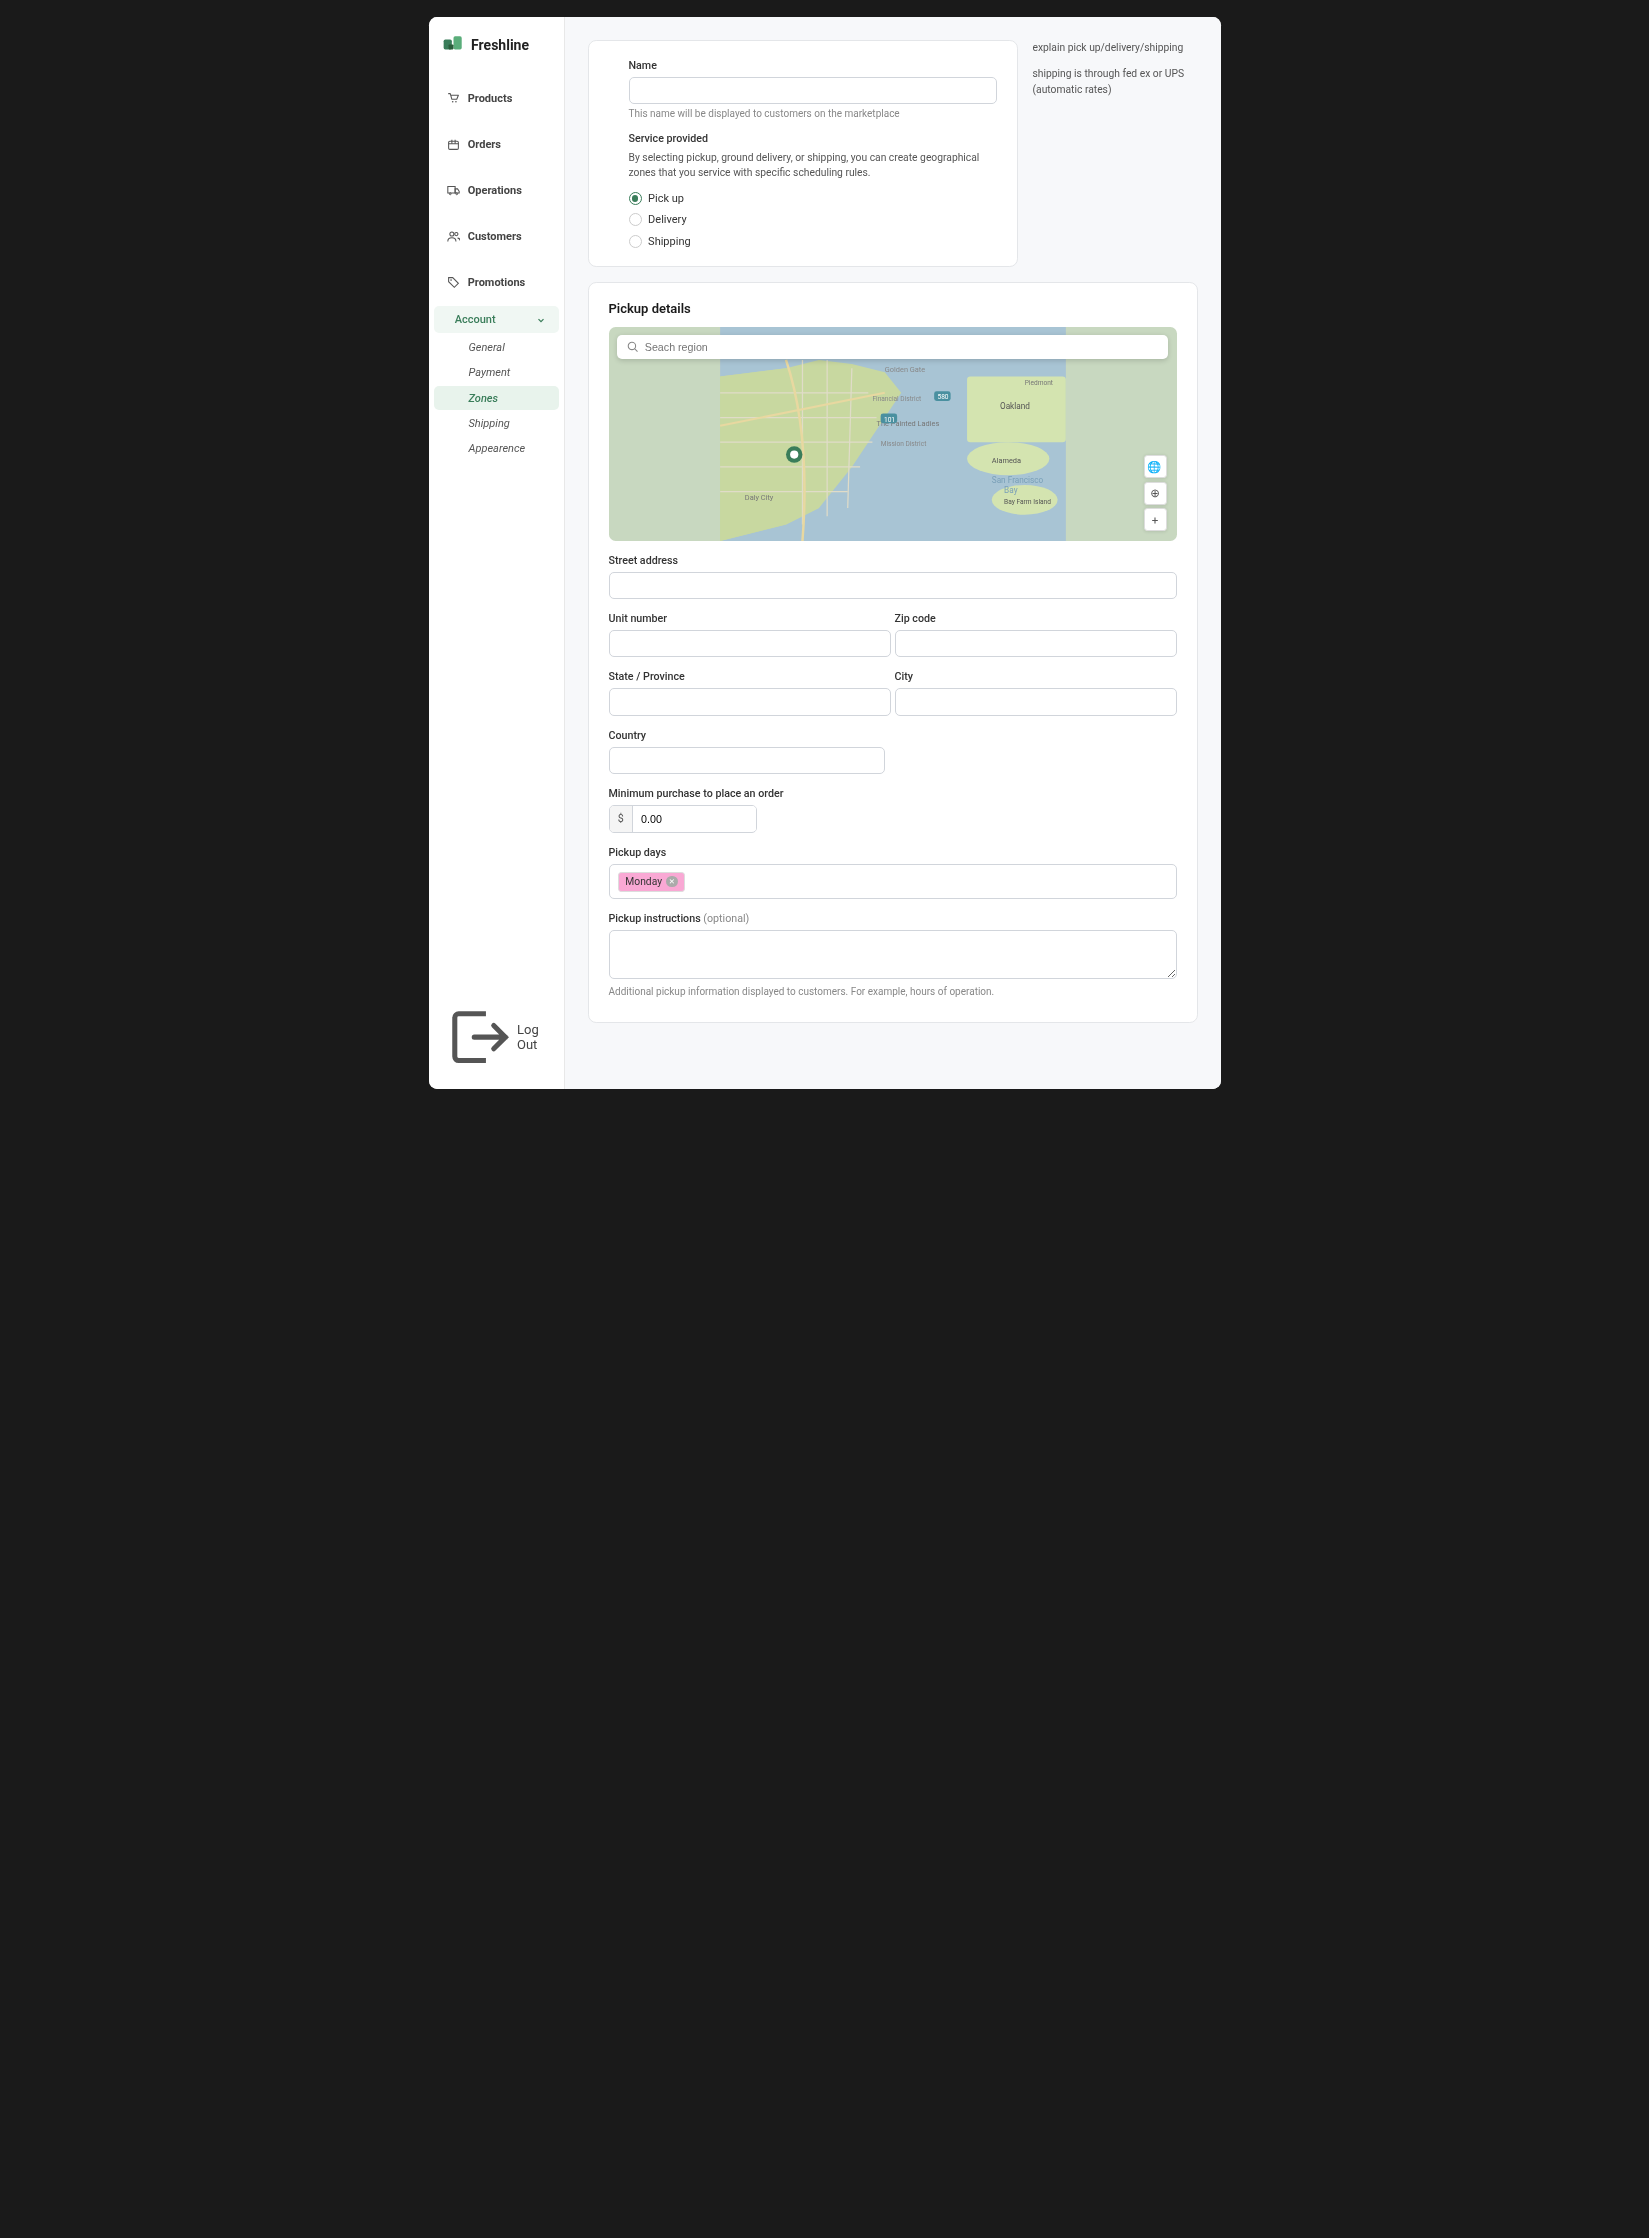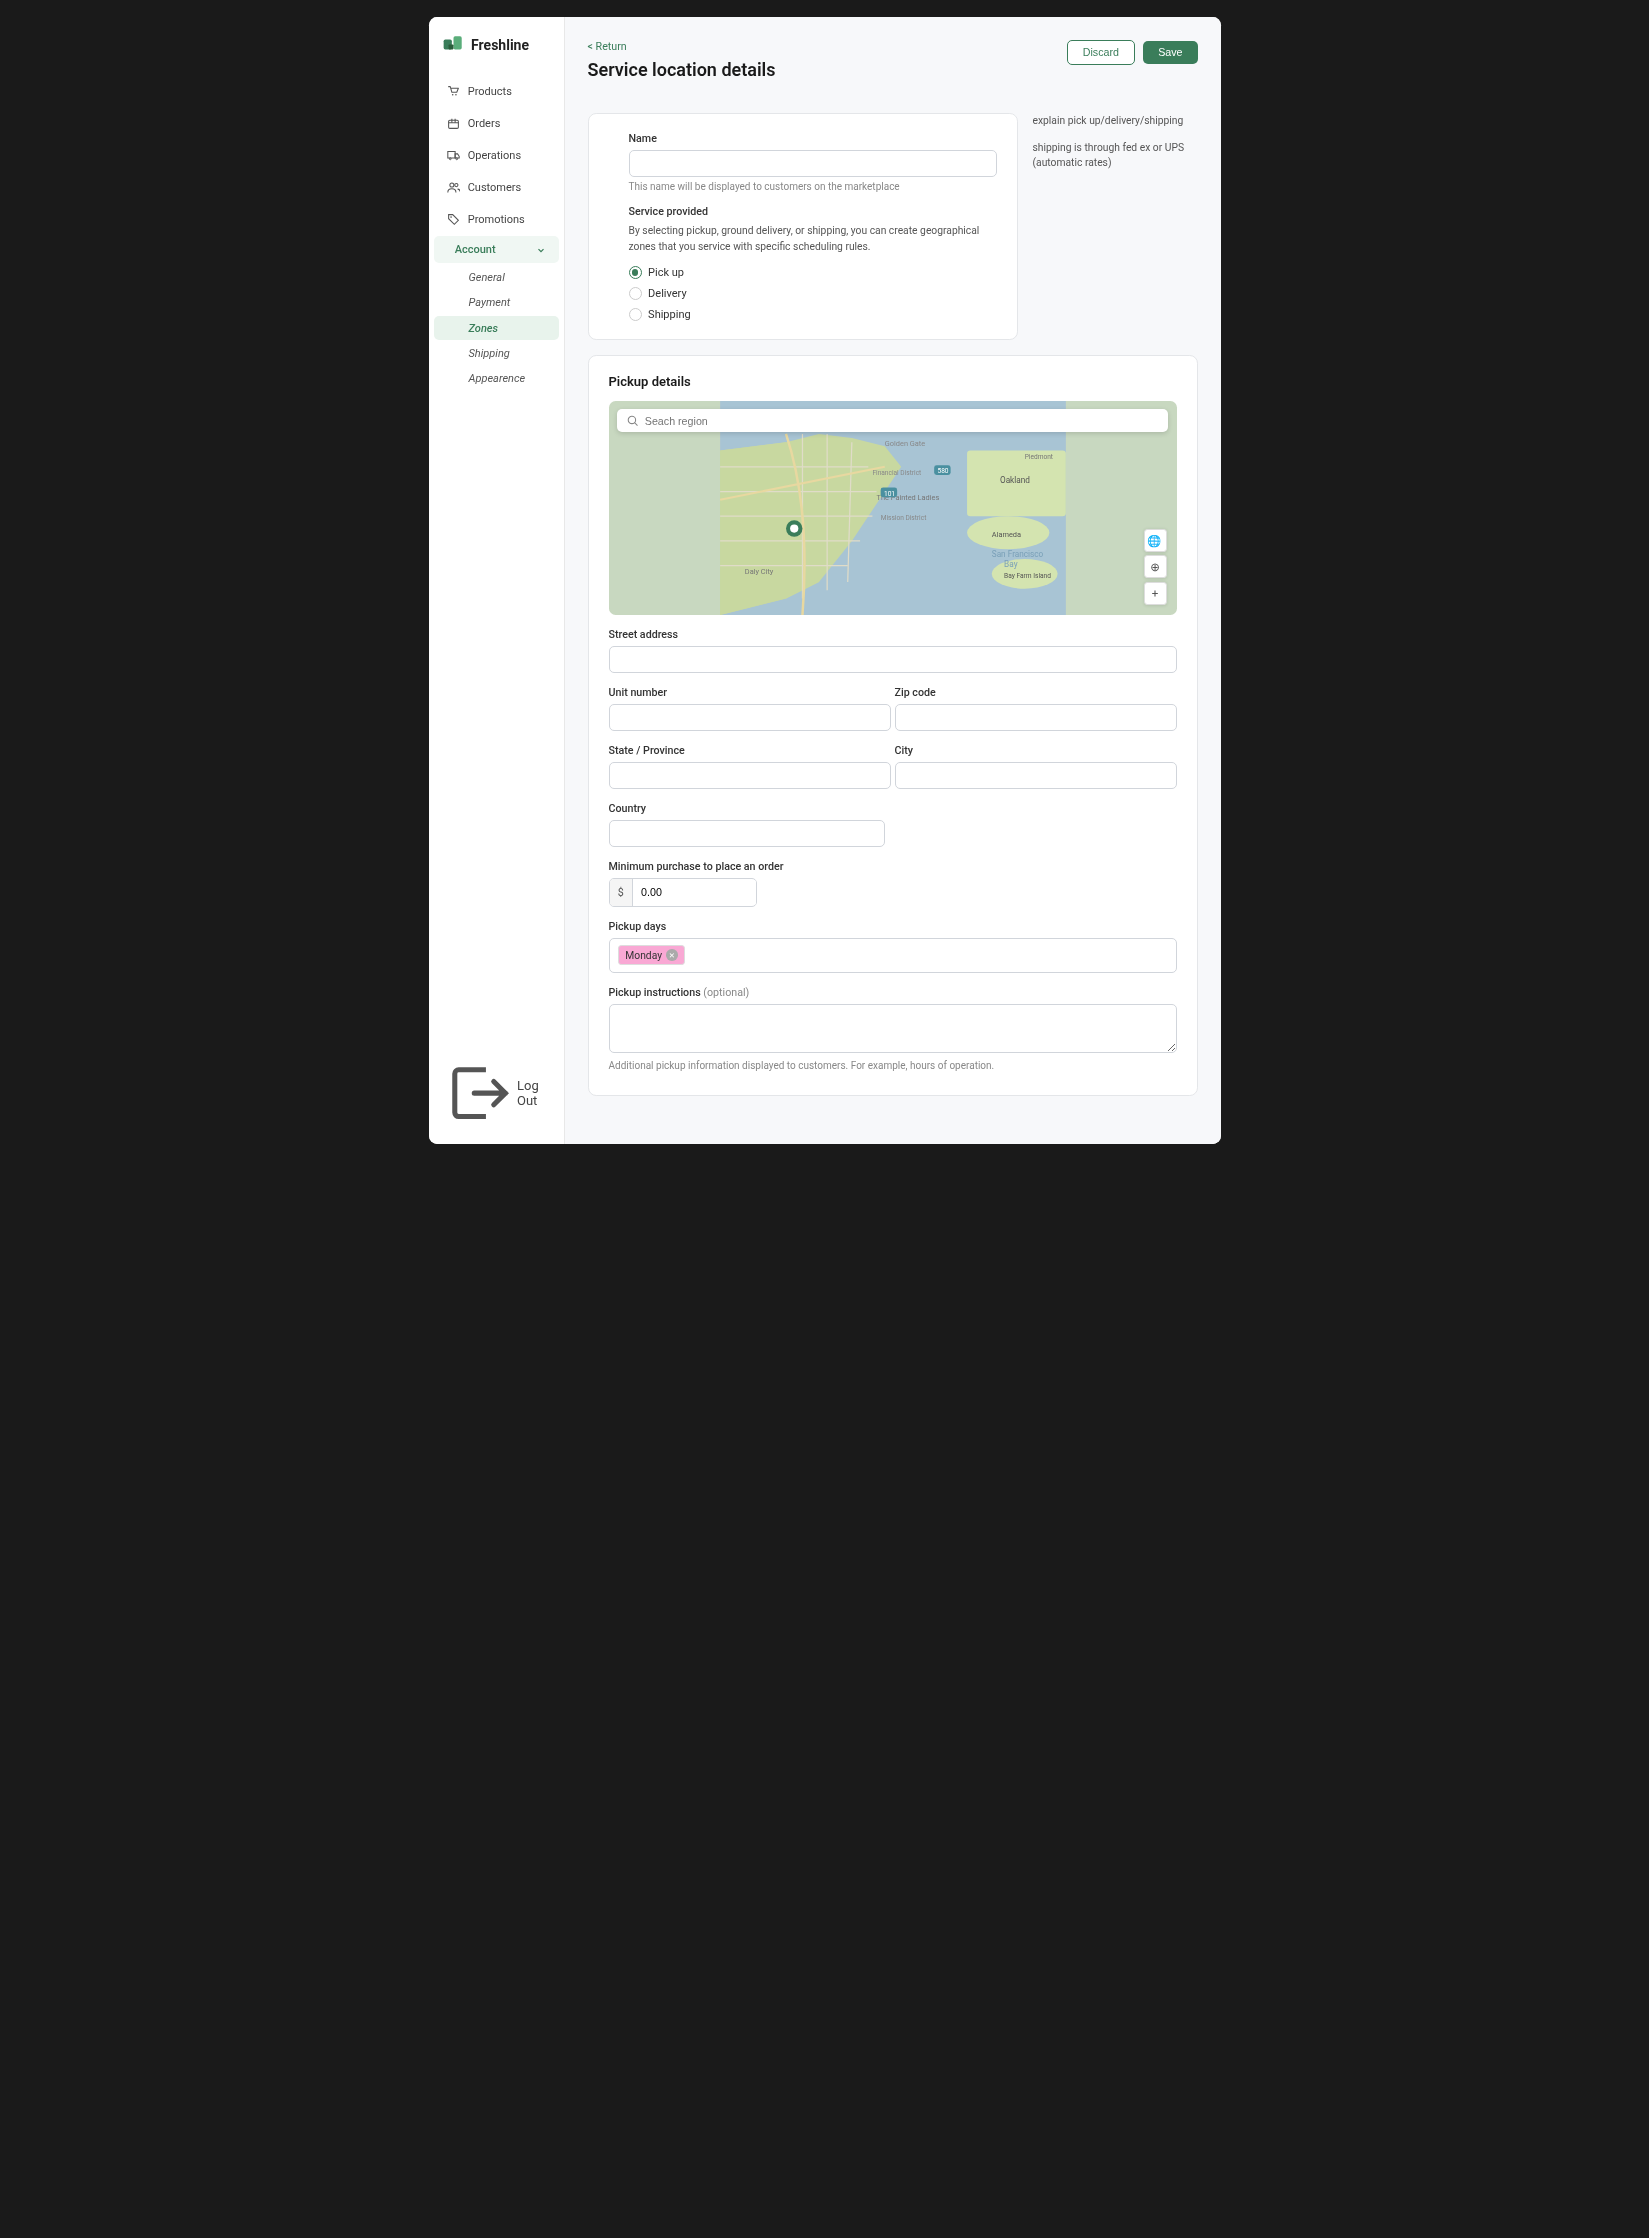--- a/index.html
+++ b/index.html
@@ -50,21 +50,22 @@
     }
     .nav-item {
       display: flex;
       align-items: center;
       gap: 8.2px;
       padding: 7.4px 13px;
       cursor: pointer;
       font-size: 11px;
       color: #444;
       border-radius: 5px;
-      margin: 2px 5px;
+      margin: 9px 5px;
+      font-weight: bold;
     }
     .nav-item .nav-icon { width: 13px; height: 13px; flex-shrink: 0; }
     .nav-item-with-chevron {
       display: flex;
       align-items: center;
       justify-content: space-between;
       padding: 7.4px 13px;
       cursor: pointer;
       font-size: 11px;
       color: #3a7d5a;
@@ -479,32 +480,20 @@
       <svg class="nav-icon" viewBox="0 0 16 16" fill="none">
         <path d="M10 2H3a1 1 0 00-1 1v10a1 1 0 001 1h7" stroke="#555" stroke-width="1.3"></path>
         <path d="M12 11l3-3-3-3M7 8h8" stroke="#555" stroke-width="1.3" stroke-linecap="round"></path>
       </svg>
       <span>Log Out</span>
     </div>
   </div>
 
   <div class="main">
 
-    <div class="page-header">
-      <div>
-        <div class="breadcrumb">
-          <span>&lt; Return</span>
-        </div>
-        <h1 class="page-title">Service location details</h1>
-      </div>
-      <div class="header-buttons">
-        <button class="btn-discard">Discard</button>
-        <button class="btn-save">Save</button>
-      </div>
-    </div>
 
     <div class="top-section">
       <div class="card">
 
         <div style="margin-bottom: 13px;">
           <div class="field-label">Name</div>
           <input class="text-input" type="text" value="" style="">
           <div class="field-hint">This name will be displayed to customers on the marketplace</div>
         </div>
 

